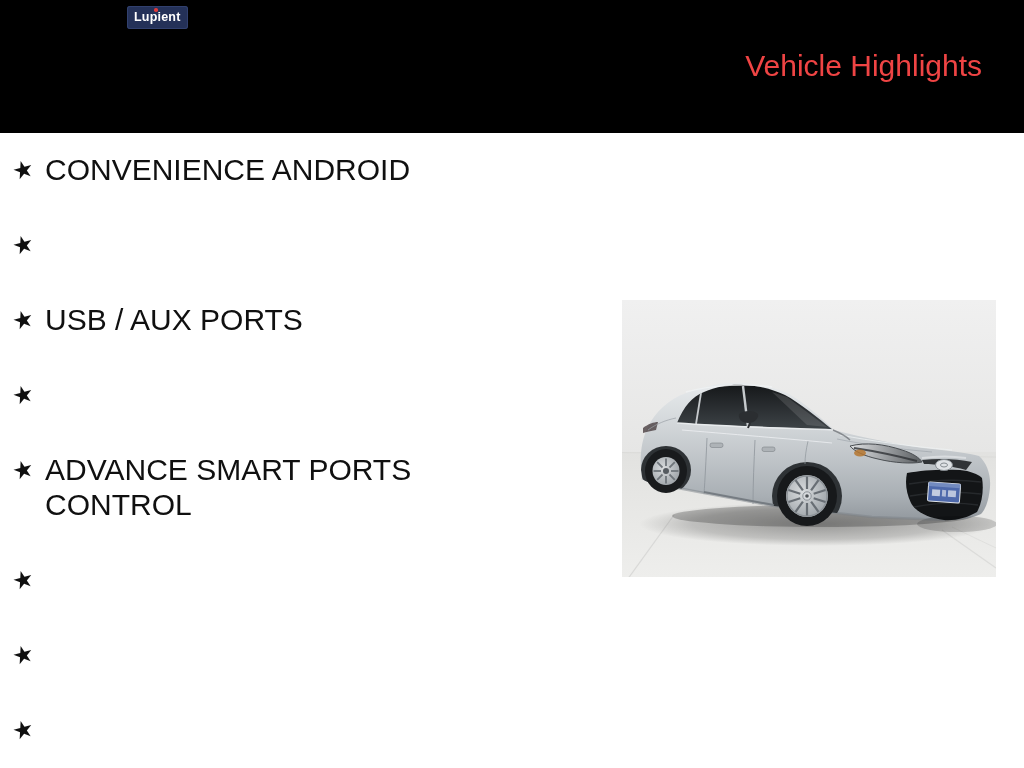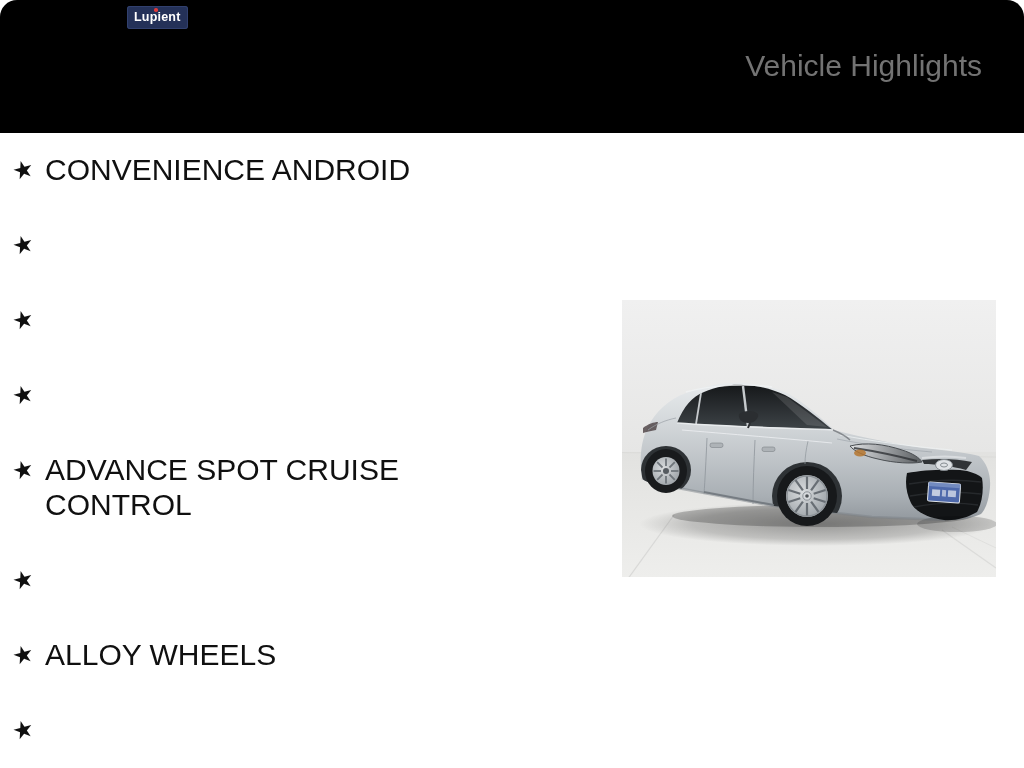--- a/index.html
+++ b/index.html
@@ -1,35 +1,35 @@
 <!DOCTYPE html>
 <html><head>
 <meta charset="utf-8">
 <style>
   html,body{margin:0;padding:0;background:#ffffff;}
   .canvas{
     position:relative;width:1024px;height:768px;overflow:hidden;
-    background:#ffffff;font-family:"Liberation Sans",sans-serif;border-radius:17px;
+    background:#ffffff;font-family:"Liberation Sans",sans-serif;
   }
   
   .top-bar{position:absolute;left:0;top:0;width:1024px;height:133px;background:#000000;}
   .logo{
     position:absolute;left:127px;top:6px;height:20px;
     background:#243158;border-radius:3px;padding:1px 7px 2px 7px;
     display:flex;align-items:center;box-shadow:0 0 0 1px #31406e inset;
   }
   .logo-text{
     color:#ffffff;font-size:12.5px;font-weight:bold;letter-spacing:.2px;position:relative;
   }
   .logo-dot{
     position:absolute;left:27px;top:2px;width:3.5px;height:3.5px;border-radius:50%;
     background:#e03a3a;
   }
   .title{
-    position:absolute;right:42px;top:49px;color:#737373;
+    position:absolute;right:42px;top:49px;color:#ef4444;
     font-size:30px;line-height:34px;font-weight:400;
   }
   
   .features{
     position:absolute;left:12px;top:152px;width:595px;
     margin:0;padding:0;list-style:none;
   }
   .features li{
     display:flex;align-items:flex-start;
     margin:0 0 40px 0;
@@ -63,35 +63,35 @@
   <ul class="features" id="features-list">
       <li>
         <span class="star">★</span>
         <span class="label">CONVENIENCE ANDROID</span>
       </li>
       <li>
         <span class="star">★</span>
       </li>
       <li>
         <span class="star">★</span>
-      </li>
-      <li>
-        <span class="star">★</span>
-      </li>
-      <li>
-        <span class="star">★</span>
-        <span class="label">ADVANCE SPOT CRUISE
+        <span class="label">USB / AUX PORTS</span>
+      </li>
+      <li>
+        <span class="star">★</span>
+      </li>
+      <li>
+        <span class="star">★</span>
+        <span class="label">ADVANCE SMART PORTS
 CONTROL</span>
       </li>
       <li>
         <span class="star">★</span>
       </li>
       <li>
         <span class="star">★</span>
-        <span class="label">ALLOY WHEELS</span>
       </li>
       <li>
         <span class="star">★</span>
       </li>
     </ul>
 
   <figure class="photo" aria-label="Silver Toyota Corolla sedan, front three-quarter studio view on light gray tiled floor">
     <svg viewBox="0 0 374 277" xmlns="http://www.w3.org/2000/svg">
       <defs>
         <linearGradient id="wallGrad" x1="0" y1="0" x2="0" y2="1">

